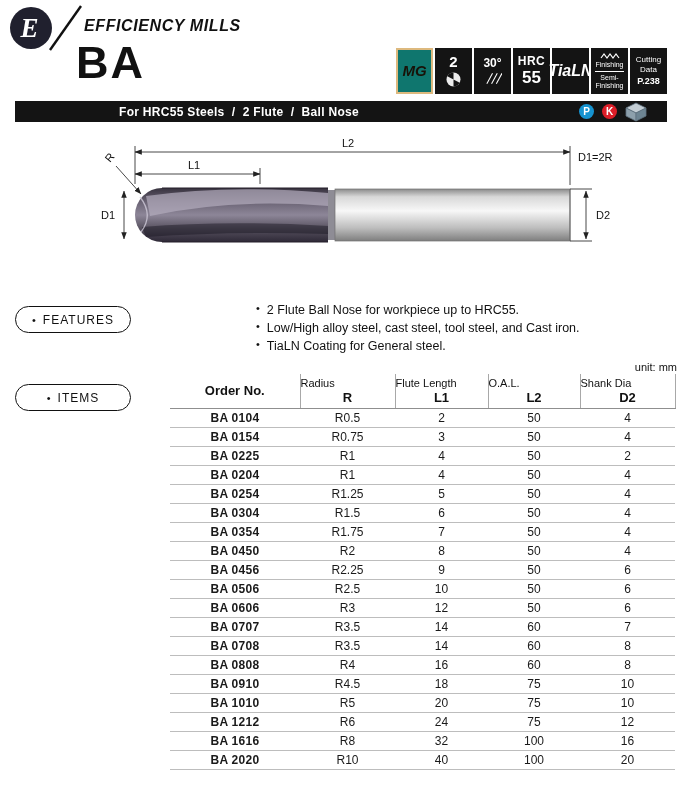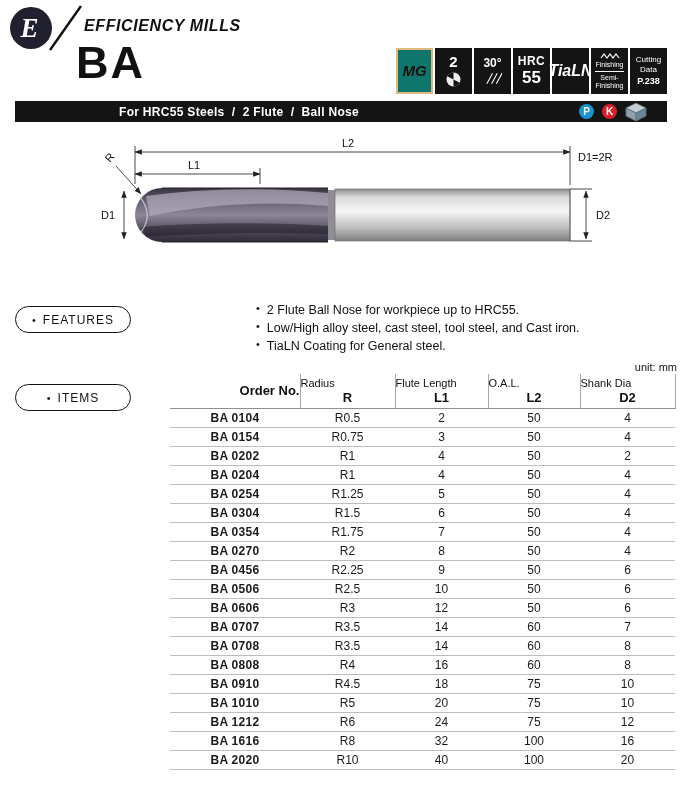--- a/index.html
+++ b/index.html
@@ -54,21 +54,21 @@
   .features-list .bullet { font-size:11px; }
 
   .unit-note { position:absolute; right:5px; top:361px; font-size:11px; }
 
   
   .table-wrap { position:absolute; left:170px; top:374px; }
   table { border-collapse:collapse; table-layout:fixed; width:505px; }
   th { font-weight:normal; height:34px; border-bottom:1px solid #8f8f8f; vertical-align:middle; padding:2px 0; }
   th + th { border-left:1px solid #a8a8a8; }
   th:last-child { border-right:1px solid #a8a8a8; }
-  .h-main { font-size:13px; font-weight:bold; text-align:right; }
+  .h-main { font-size:13px; font-weight:bold; text-align:center; }
   .h-top { font-size:11px; text-align:left; }
   .h-sub { font-size:13px; font-weight:bold; margin-top:1px; text-align:center; }
   td { text-align:center; font-size:12px; line-height:14px; padding:2px 0; border-bottom:1px solid #bdbdbd; color:#1a1a1a; }
   td.c-order { font-weight:bold; letter-spacing:0.3px; }
 </style>
 </head>
 <body>
 
 <div class="page">
 
@@ -263,21 +263,21 @@
 
     <tr>
       <td class="c-order">BA 0154</td>
       <td>R0.75</td>
       <td>3</td>
       <td>50</td>
       <td>4</td>
     </tr>
 
     <tr>
-      <td class="c-order">BA 0202</td>
+      <td class="c-order">BA 0225</td>
       <td>R1</td>
       <td>4</td>
       <td>50</td>
       <td>2</td>
     </tr>
 
     <tr>
       <td class="c-order">BA 0204</td>
       <td>R1</td>
       <td>4</td>
@@ -303,21 +303,21 @@
 
     <tr>
       <td class="c-order">BA 0354</td>
       <td>R1.75</td>
       <td>7</td>
       <td>50</td>
       <td>4</td>
     </tr>
 
     <tr>
-      <td class="c-order">BA 0270</td>
+      <td class="c-order">BA 0450</td>
       <td>R2</td>
       <td>8</td>
       <td>50</td>
       <td>4</td>
     </tr>
 
     <tr>
       <td class="c-order">BA 0456</td>
       <td>R2.25</td>
       <td>9</td>

